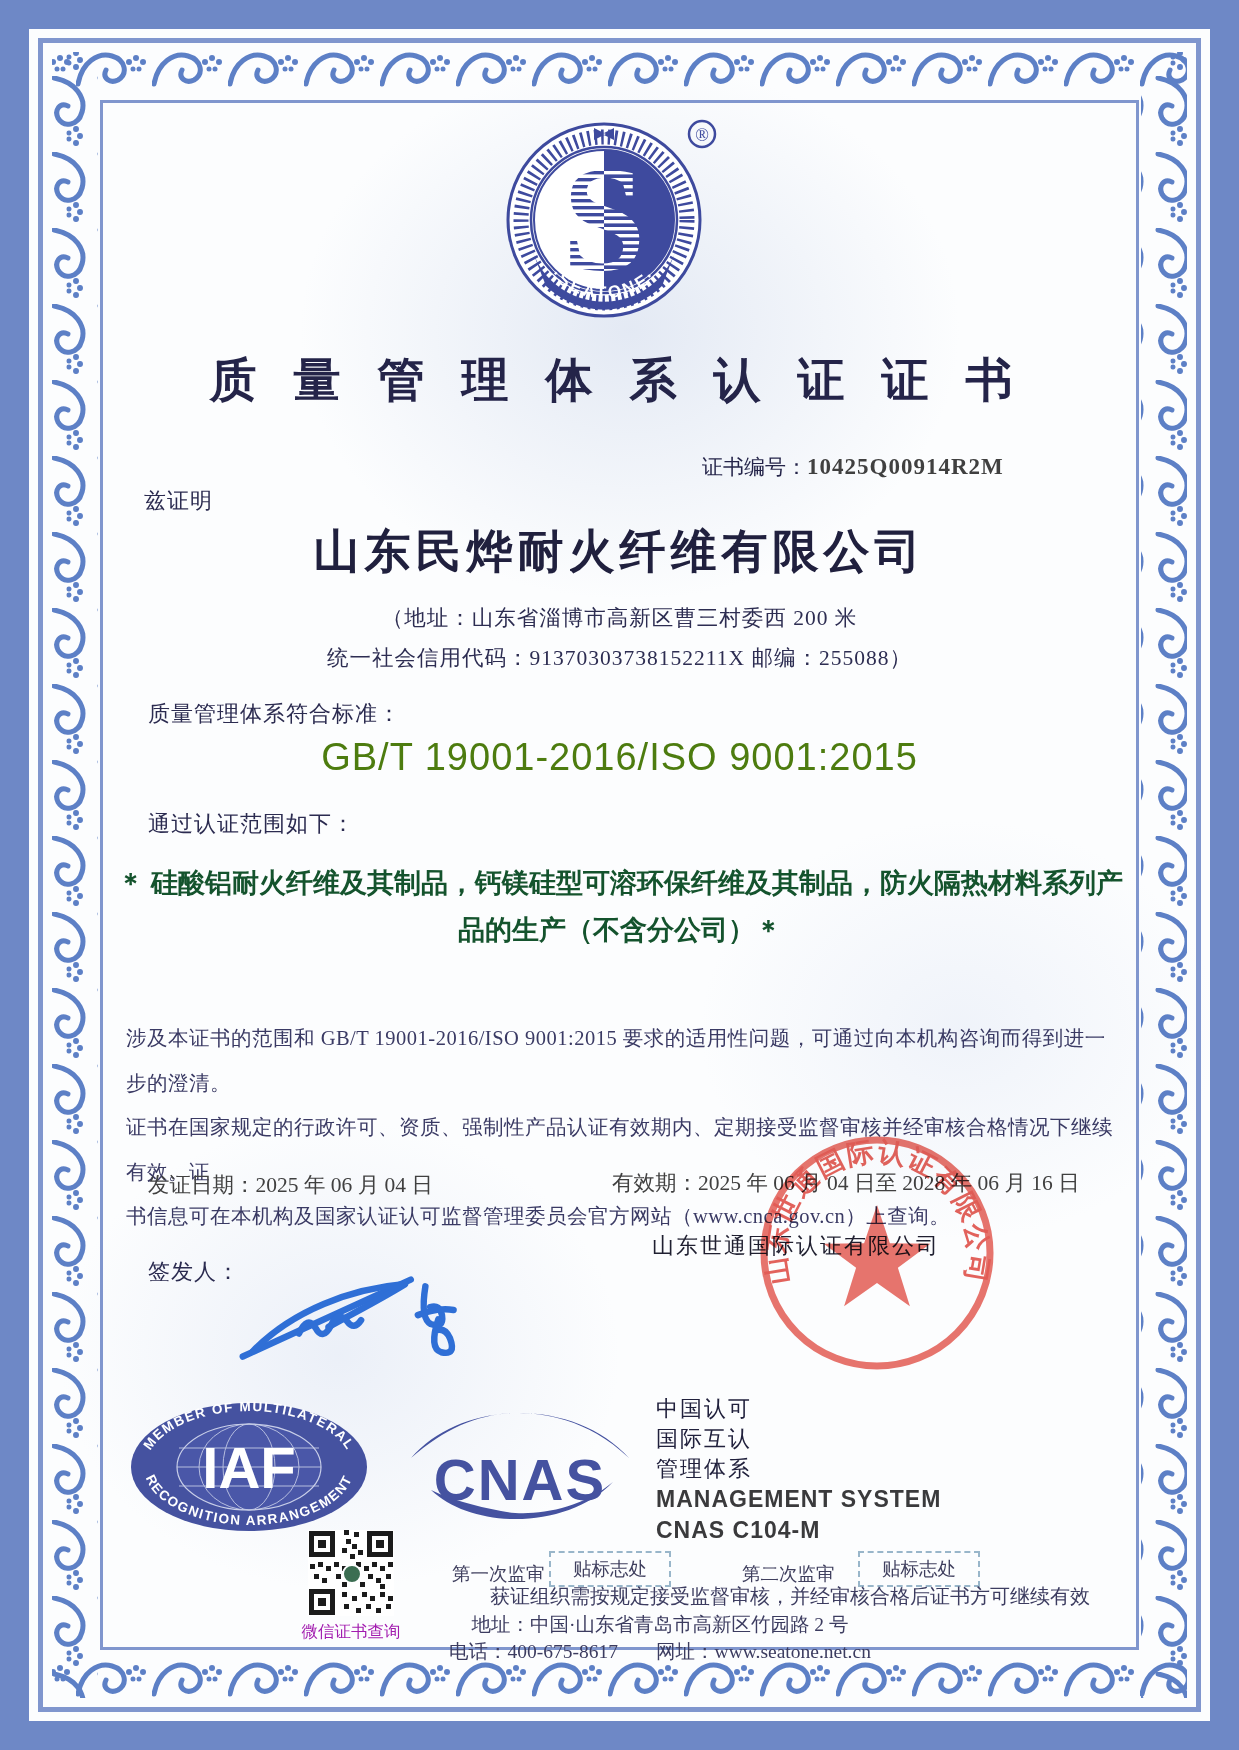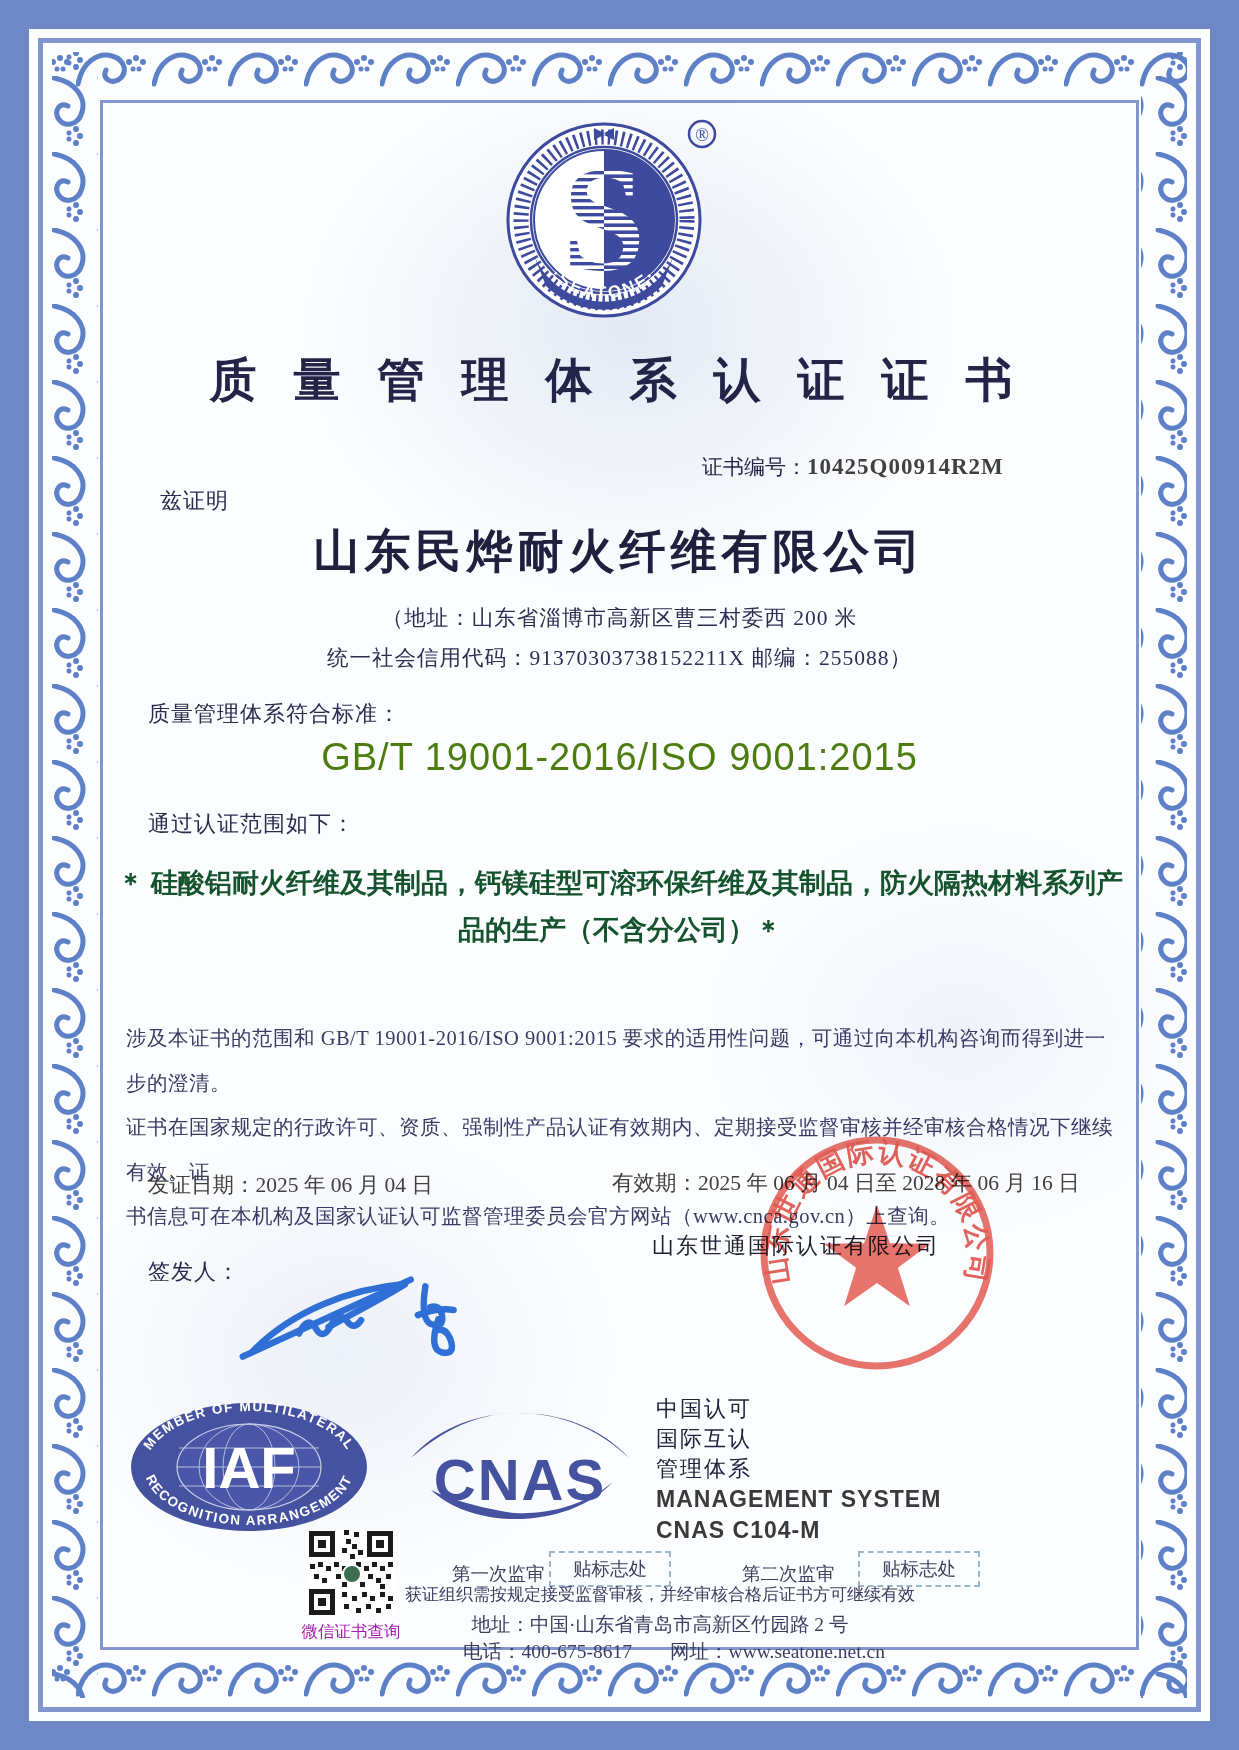--- a/index.html
+++ b/index.html
@@ -16,21 +16,21 @@
   .wm2{left:60px;top:1120px;width:560px;height:470px;
        background:radial-gradient(closest-side,rgba(208,218,238,.38),rgba(208,218,238,0));}
   .wm3{left:700px;top:820px;width:520px;height:420px;
        background:radial-gradient(closest-side,rgba(210,220,240,.30),rgba(210,220,240,0));}
 
   .title{left:0;top:349px;width:100%;text-align:center;font-size:47px;font-weight:bold;
          letter-spacing:37px;padding-left:20px;box-sizing:border-box;color:#242449;}
   .certno{left:702px;top:453px;font-size:21px;color:#242449;white-space:nowrap;}
   .certno b{font-size:23px;letter-spacing:1px;color:#404040;}
   .label{font-size:22px;color:#2b2b50;letter-spacing:1px;}
-  .certify{left:160px;top:486px;}
+  .certify{left:144px;top:486px;}
   .company{left:0;top:521px;width:100%;text-align:center;font-size:46px;font-weight:bold;
            letter-spacing:5px;color:#20203e;}
   .addr{left:0;width:100%;text-align:center;font-size:21.5px;color:#2d2d52;letter-spacing:1px;}
   .addr1{top:603px;} .addr2{top:643px;}
   .stdlabel{left:148px;top:699px;}
   .stdvalue{left:0;top:736px;width:100%;text-align:center;font-size:38px;color:#4d7c0f;
             font-family:"Liberation Sans",sans-serif;letter-spacing:1px;}
   .scopelabel{left:148px;top:809px;}
   .scope{left:110px;top:860px;width:1020px;text-align:center;font-size:27px;font-weight:bold;
          color:#14532d;line-height:47px;}
@@ -40,23 +40,23 @@
   .issue{left:148px;top:1170px;} .valid{left:612px;top:1168px;}
   .signer{left:148px;top:1257px;}
   .issuer{left:652px;top:1231px;font-size:22px;letter-spacing:2px;color:#1f1f30;}
   .accred{left:656px;top:1394px;line-height:30px;}
   .accred .cjk{font-size:22px;color:#20203c;letter-spacing:2px;}
   .accred .en{font-family:"Liberation Sans",sans-serif;font-weight:bold;font-size:23px;
               color:#3a3a3c;letter-spacing:1px;line-height:31px;}
   .auditlabel{font-size:18.5px;color:#3f3f5e;top:1561px;}
   .stickbox{top:1551px;width:122px;height:36px;border:2px dashed #99b6ca;box-sizing:border-box;
             text-align:center;line-height:32px;font-size:18.5px;color:#3f3f5e;}
-  .notice{left:230px;top:1583px;width:860px;text-align:center;font-size:17px;color:#3c3c60;}
+  .notice{left:230px;top:1583px;width:860px;text-align:right;font-size:20px;color:#3c3c60;}
   .orgaddr{left:230px;top:1611px;width:860px;text-align:center;font-size:19.5px;color:#3c3c60;}
-  .contact{left:244px;top:1638px;width:860px;display:flex;justify-content:center;gap:38px;
+  .contact{left:230px;top:1638px;width:860px;display:flex;justify-content:center;gap:38px;
            font-size:19.5px;color:#3c3c60;}
   .wechat{left:296px;top:1621px;width:110px;text-align:center;font-size:16.5px;color:#a21caf;}
   .stamp{mix-blend-mode:multiply;opacity:.88;}
 </style>
 </head>
 <body>
 
 <div class="page">
 
   <div class="wm wm1"></div>

